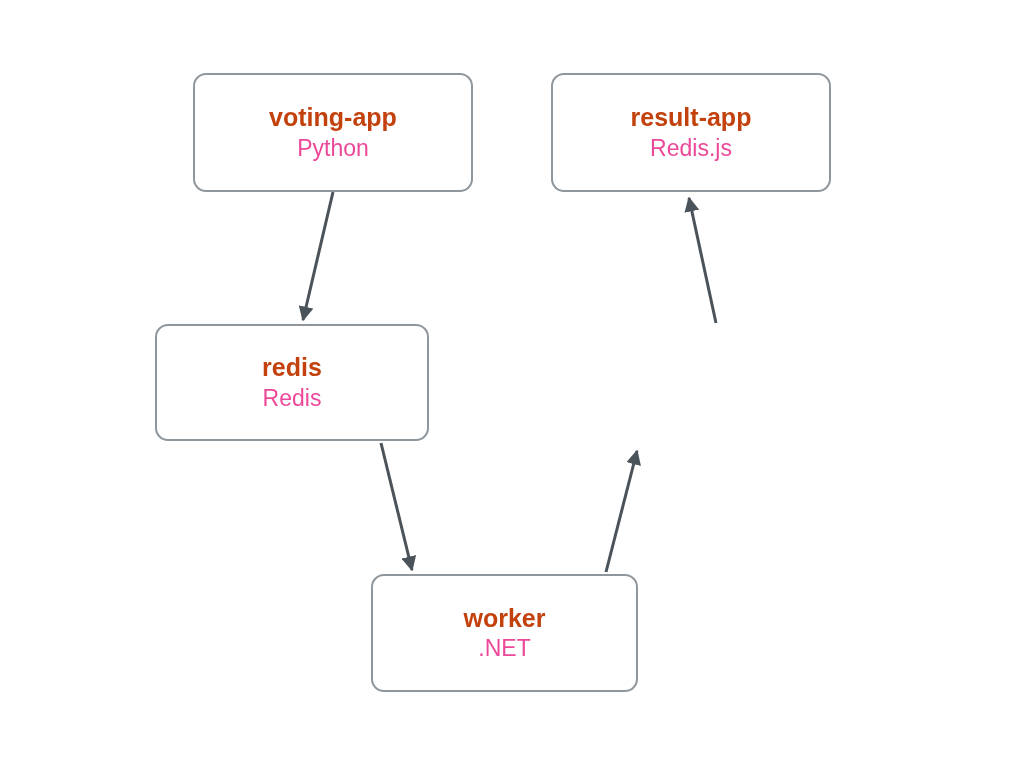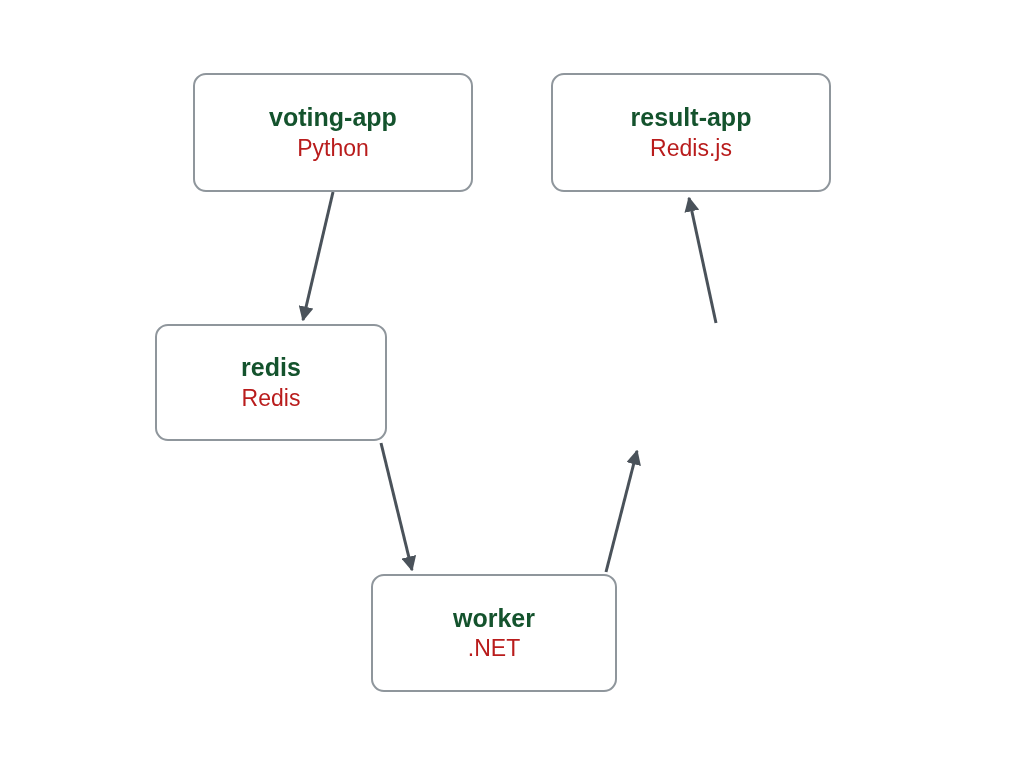--- a/index.html
+++ b/index.html
@@ -31,34 +31,34 @@
     border-radius: 13px;
     display: flex;
     flex-direction: column;
     align-items: center;
     justify-content: center;
     text-align: center;
   }
   .node-title {
     font-size: 25px;
     font-weight: bold;
-    color: #14532d;
+    color: #c2410c;
     line-height: 1.3;
   }
   .node-subtitle {
     font-size: 23px;
     font-weight: normal;
-    color: #b91c1c;
+    color: #ec4899;
     line-height: 1.3;
   }
   .node-voting-app { left: 193px; top: 73px;  width: 280px; height: 119px; }
   .node-result-app { left: 551px; top: 73px;  width: 280px; height: 119px; }
-  .node-redis      { left: 155px; top: 324px; width: 232px; height: 117px; }
+  .node-redis      { left: 155px; top: 324px; width: 274px; height: 117px; }
   .node-db         { left: 589px; top: 323px; width: 281px; height: 118px; }
-  .node-worker     { left: 371px; top: 574px; width: 246px; height: 118px; }
+  .node-worker     { left: 371px; top: 574px; width: 267px; height: 118px; }
 </style>
 </head>
 <body>
 
 <div class="canvas">
 
   <svg class="edges" width="1024" height="768" viewBox="0 0 1024 768" xmlns="http://www.w3.org/2000/svg">
     <defs>
       <marker id="arrowhead" viewBox="0 0 10 10" refX="9" refY="5" markerWidth="5" markerHeight="5" orient="auto" markerUnits="strokeWidth">
         <path d="M0,0 L10,5 L0,10 z" fill="#4a525a"></path>

